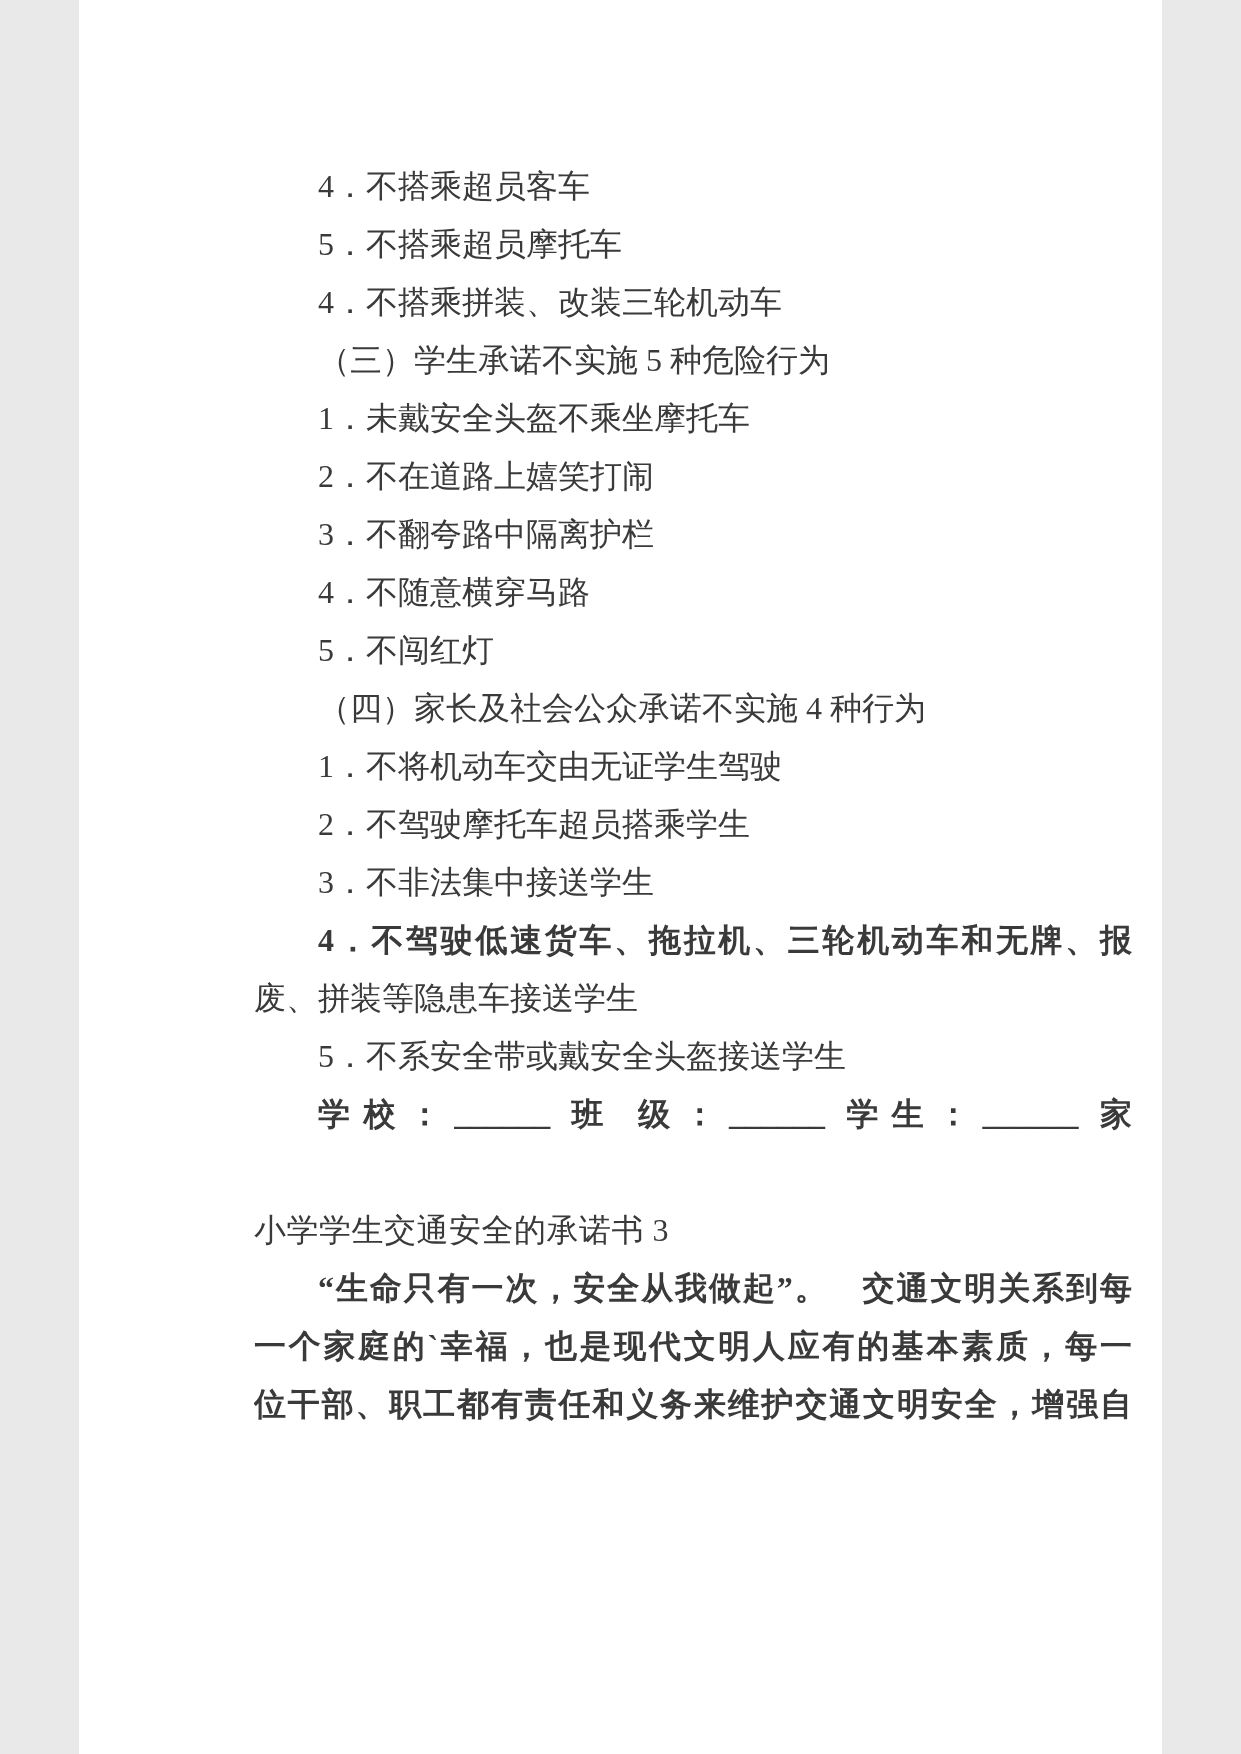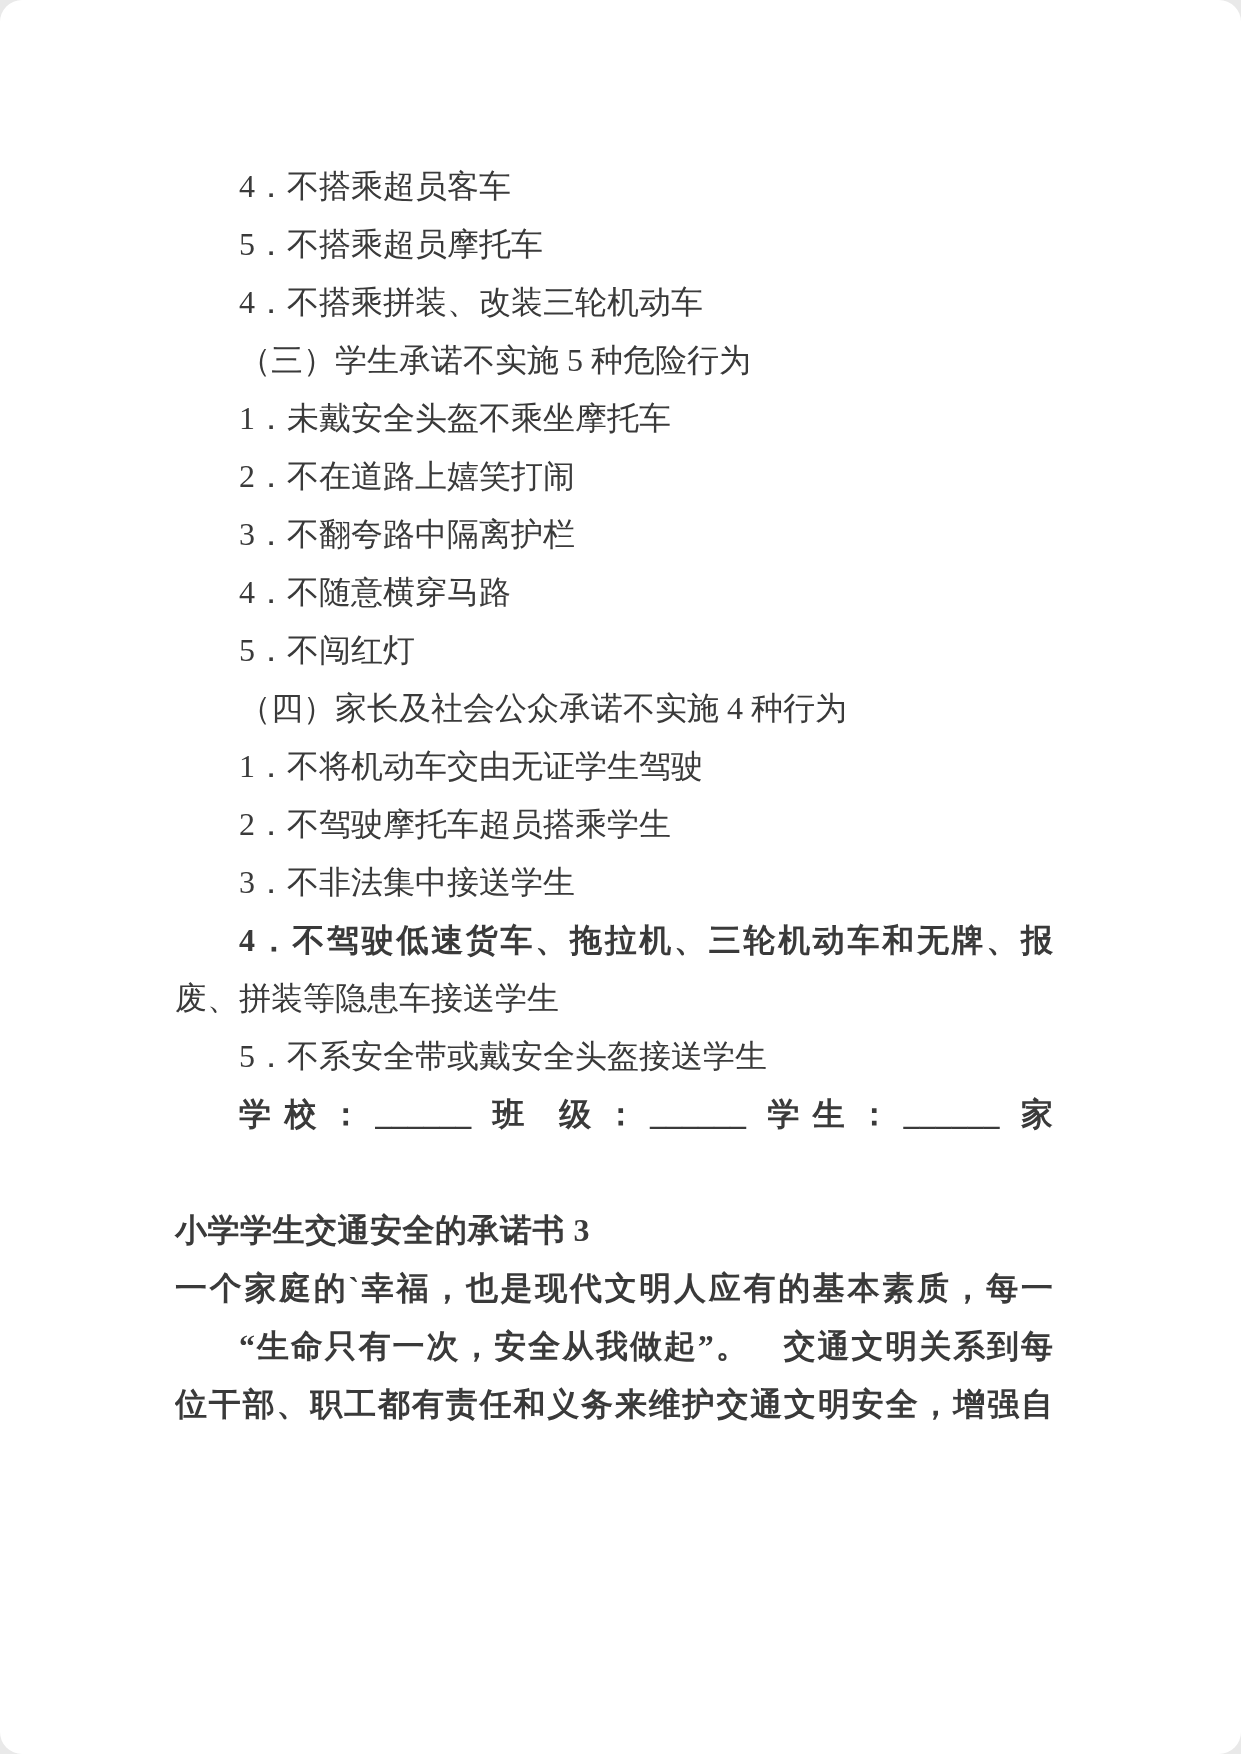--- a/index.html
+++ b/index.html
@@ -1,25 +1,24 @@
 <!DOCTYPE html>
 <html><head>
 <meta charset="utf-8">
 <style>
   html, body { margin: 0; padding: 0; }
   body { background: #e9e9e9; }
   .page {
     position: relative;
-    width: 1241px;
+    width: 1083px;
     height: 1754px;
     margin: 0 auto;
     background: #ffffff;
     overflow: hidden;
     font-family: "Liberation Serif", "DejaVu Serif", serif;
-    border-radius: 22px;
   }
   .content {
     position: absolute;
     left: 175px;
     top: 157px;
     width: 878px;
     font-size: 32px;
     line-height: 58px;
     color: #3a3a3a;
     font-weight: 400;
@@ -31,21 +30,21 @@
     overflow: visible;
   }
   .line.indent { padding-left: 64px; }
   .line.stretch {
     white-space: normal;
     text-align: justify;
     text-align-last: justify;
     overflow: hidden;
     font-weight: bold;
   }
-  .line.heading { letter-spacing: 0.5px; font-weight: bold; }
+  .line.heading { letter-spacing: 0.5px; }
 </style>
 </head>
 <body>
 
 <div class="page">
   <div class="content" id="doc-content">
       <div class="line indent">4．不搭乘超员客车</div>
       <div class="line indent">5．不搭乘超员摩托车</div>
       <div class="line indent">4．不搭乘拼装、改装三轮机动车</div>
       <div class="line indent">（三）学生承诺不实施 5 种危险行为</div>
@@ -57,17 +56,17 @@
       <div class="line indent">（四）家长及社会公众承诺不实施 4 种行为</div>
       <div class="line indent">1．不将机动车交由无证学生驾驶</div>
       <div class="line indent">2．不驾驶摩托车超员搭乘学生</div>
       <div class="line indent">3．不非法集中接送学生</div>
       <div class="line indent stretch">4．不驾驶低速货车、拖拉机、三轮机动车和无牌、报</div>
       <div class="line">废、拼装等隐患车接送学生</div>
       <div class="line indent">5．不系安全带或戴安全头盔接送学生</div>
       <div class="line indent stretch">学校：______ 班 级：______ 学生：______ 家</div>
       <div class="line"></div>
       <div class="line heading">小学学生交通安全的承诺书 3</div>
+      <div class="line indent stretch">“生命只有一次，安全从我做起”。　交通文明关系到每</div>
       <div class="line stretch">一个家庭的`幸福，也是现代文明人应有的基本素质，每一</div>
-      <div class="line indent stretch">“生命只有一次，安全从我做起”。　交通文明关系到每</div>
       <div class="line stretch">位干部、职工都有责任和义务来维护交通文明安全，增强自</div>
     </div>
 </div>
 
 </body></html>

